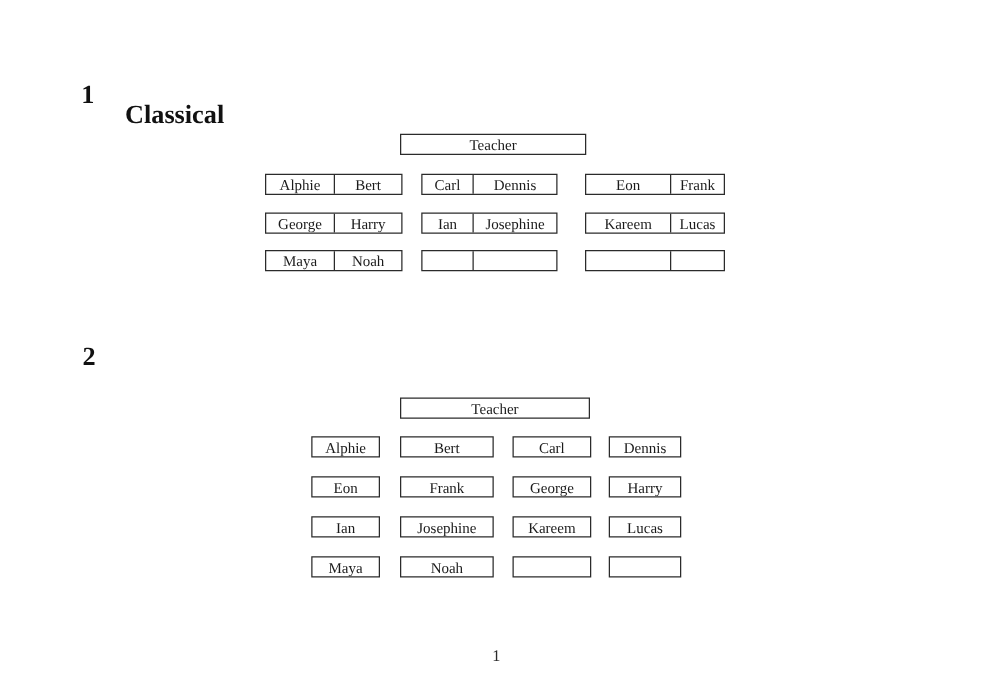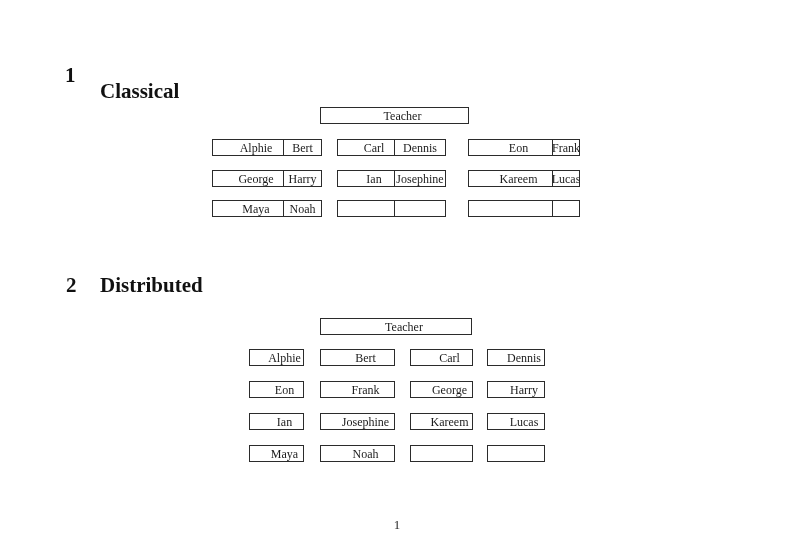--- a/index.html
+++ b/index.html
@@ -7,21 +7,21 @@
     position:relative;width:794px;height:560px;background:#ffffff;overflow:hidden;
     font-family:"Liberation Serif","DejaVu Serif",serif;color:#1b1b1b;
   }
   .sec-num,.sec-title{
     position:absolute;font-weight:bold;font-size:21px;line-height:22px;color:#111;
     white-space:nowrap;
   }
   .box{
     position:absolute;box-sizing:border-box;height:17px;
     border:1px solid #2b2b2b;background:#ffffff;
-    display:flex;align-items:stretch;padding-left:16px;
+    display:flex;align-items:stretch;
   }
   .cell{
     display:flex;align-items:center;justify-content:center;
     font-size:12px;line-height:14px;white-space:nowrap;overflow:hidden;
   }
   .cell-r{border-left:1px solid #2b2b2b;flex:1;}
   .teacher{justify-content:center;}
   .teacher .cell{flex:1;}
 
   
@@ -94,21 +94,20 @@
   <div class="box c-desk r2 c1">
     <span class="cell cell-l"></span>
     <span class="cell cell-r"></span>
   </div>
   <div class="box c-desk r2 c2">
     <span class="cell cell-l"></span>
     <span class="cell cell-r"></span>
   </div>
 
   <span class="sec-num" style="left:66px;top:274px">2</span>
-  <span class="sec-title" style="left:100px;top:274px">Distributed</span>
 
   <div class="box teacher" id="d-teacher">
     <span class="cell">Teacher</span>
   </div>
 
   <div class="box d-seat r0 c0">
     <span class="cell">Alphie</span>
   </div>
   <div class="box d-seat r0 c1">
     <span class="cell">Bert</span>

